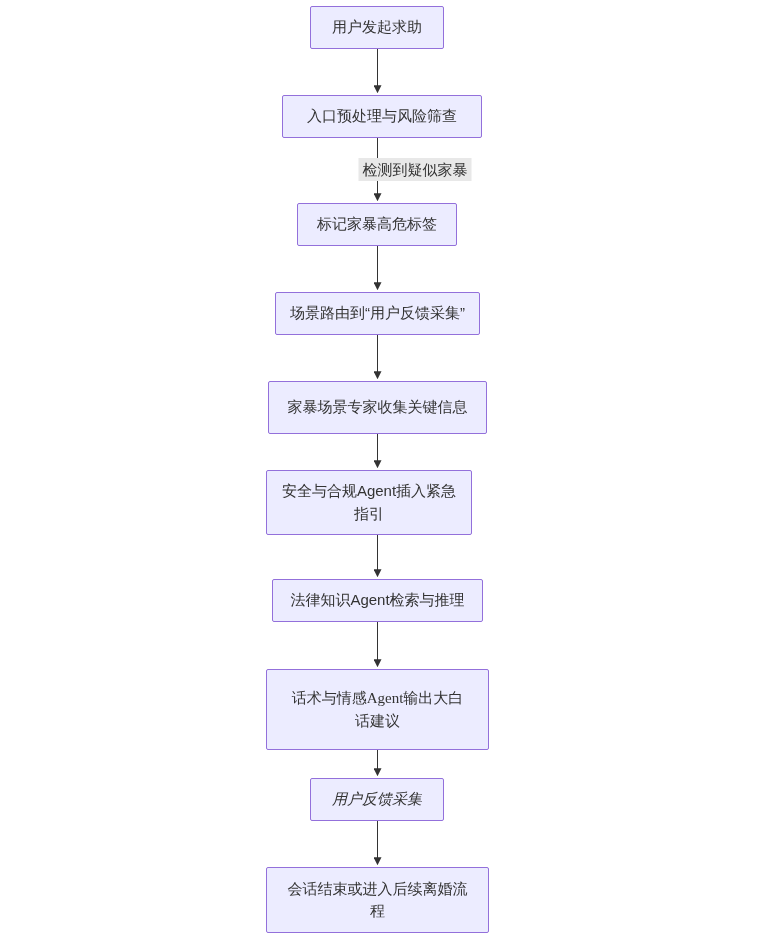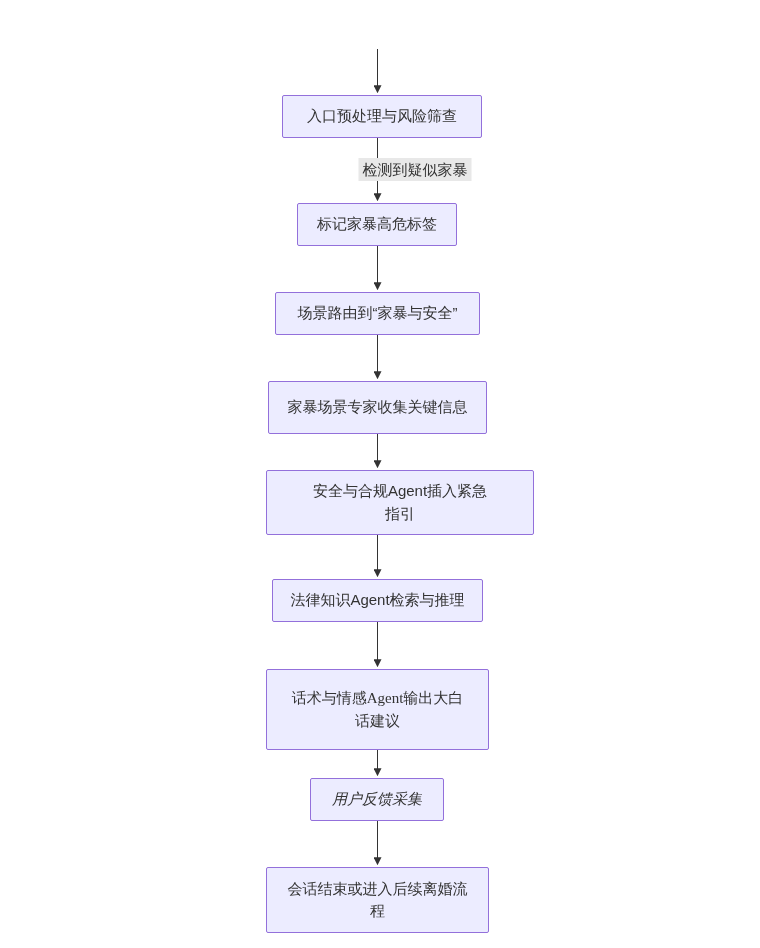--- a/index.html
+++ b/index.html
@@ -73,30 +73,31 @@
     <line x1="377.5" y1="335" x2="377.5" y2="378" marker-end="url(#arrowhead)"></line>
     <line x1="377.5" y1="424" x2="377.5" y2="467" marker-end="url(#arrowhead)"></line>
     <line x1="377.5" y1="535" x2="377.5" y2="576" marker-end="url(#arrowhead)"></line>
     <line x1="377.5" y1="622" x2="377.5" y2="666" marker-end="url(#arrowhead)"></line>
     <line x1="377.5" y1="734" x2="377.5" y2="775" marker-end="url(#arrowhead)"></line>
     <line x1="377.5" y1="821" x2="377.5" y2="864" marker-end="url(#arrowhead)"></line>
   </svg>
 
   <div class="edge-label" style="left:377px; top:158px;margin-left:38px;">检测到疑似家暴</div>
 
+  <div class="node" style="left:310px; top:6px;   width:134px; height:43px;">用户发起求助</div>
 
   <div class="node" style="left:282px; top:95px;  width:200px; height:43px;">入口预处理与风险筛查</div>
 
   <div class="node" style="left:297px; top:203px; width:160px; height:43px;">标记家暴高危标签</div>
 
-  <div class="node" style="left:275px; top:292px; width:205px; height:43px;">场景路由到“家暴与安全”</div>
+  <div class="node" style="left:275px; top:292px; width:205px; height:43px;">场景路由到“用户反馈采集”</div>
 
   <div class="node" style="left:268px; top:381px; width:219px; height:53px;">家暴场景专家收集关键信息</div>
 
-  <div class="node" style="left:266px; top:470px; width:268px; height:65px;">安全与合规Agent插入紧急
+  <div class="node" style="left:266px; top:470px; width:206px; height:65px;">安全与合规Agent插入紧急
 指引</div>
 
   <div class="node" style="left:272px; top:579px; width:211px; height:43px;">法律知识Agent检索与推理</div>
 
   <div class="node" style="left:266px; top:669px; width:223px; height:81px;font-family:Liberation Serif, serif;">话术与情感Agent输出大白
 话建议</div>
 
   <div class="node" style="left:310px; top:778px; width:134px; height:43px;font-style:italic;">用户反馈采集</div>
 
   <div class="node" style="left:266px; top:867px; width:223px; height:66px;">会话结束或进入后续离婚流

